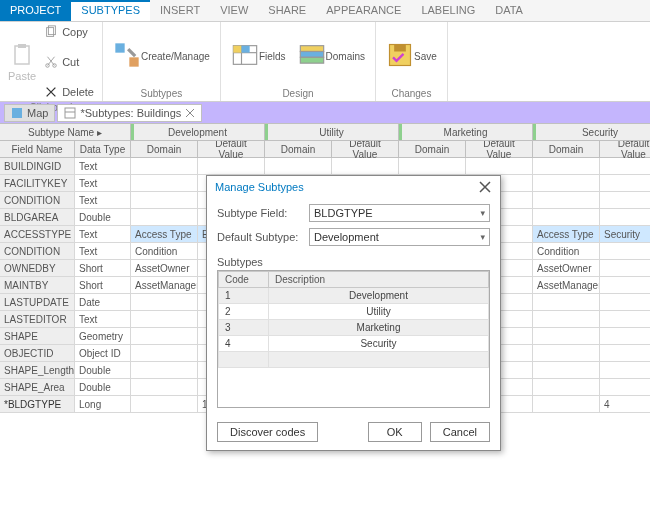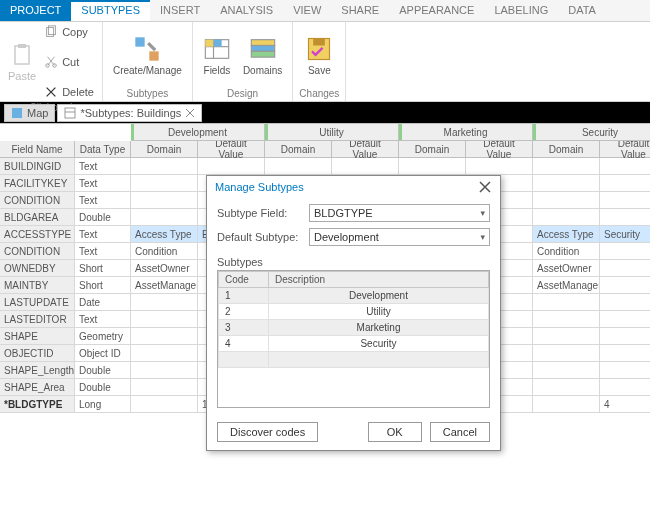--- a/index.html
+++ b/index.html
@@ -9,31 +9,31 @@
 .ribbon-tabs { display: flex; height: 22px; border-bottom: 1px solid #d0d0d0; background: #f5f5f5; }
 .ribbon-tab { padding: 4px 10px; color: #7a7a7a; cursor: pointer; text-transform: uppercase; font-size: 11px; }
 .ribbon-tab.project { background: #0079c1; color: #fff; }
 .ribbon-tab.active { background: #fff; color: #0079c1; border-top: 2px solid #0079c1; padding-top: 2px; }
 
 
 .ribbon-body { display: flex; height: 80px; border-bottom: 1px solid #d0d0d0; background: #fff; }
 .ribbon-group { display: flex; flex-direction: column; align-items: center; border-right: 1px solid #e0e0e0; padding: 2px 6px; }
 .ribbon-group-content { display: flex; flex: 1; align-items: center; gap: 4px; }
 .ribbon-group-label { font-size: 10px; color: #7a7a7a; margin-top: 2px; }
-.rbtn { display: flex; flex-direction: column; align-items: center; padding: 2px 4px; cursor: pointer; color: #555; }
+.rbtn { display: flex; align-items: center; padding: 2px 4px; cursor: pointer; color: #555; }
 .rbtn .ricon { width: 28px; height: 28px; display: flex; align-items: center; justify-content: center; }
 .rbtn span:last-child { font-size: 10px; margin-top: 2px; }
 .clip-col { display: flex; flex-direction: column; gap: 14px; }
 .clip-item { display: flex; align-items: center; gap: 4px; font-size: 10px; color: #555; cursor: pointer; padding: 1px 2px; }
 .clip-item svg { width: 14px; height: 14px; }
 .paste-btn { display: flex; flex-direction: column; align-items: center; padding: 2px; color: #bbb; }
 .paste-btn .ricon { width: 24px; height: 28px; }
 
 
-.doc-tabs { display: flex; height: 22px; background: #000000; border-bottom: 1px solid #c0c0c0; align-items: center; padding-left: 4px; }
+.doc-tabs { display: flex; height: 22px; background: #c4b5fd; border-bottom: 1px solid #c0c0c0; align-items: center; padding-left: 4px; }
 .doc-tab { display: flex; align-items: center; gap: 4px; padding: 2px 6px; background: #e0e0e0; border: 1px solid #c0c0c0; margin-right: 2px; font-size: 10px; color: #555; }
 .doc-tab.active { background: #fff; }
 .doc-tab .close { width: 10px; height: 10px; cursor: pointer; }
 
 
 .grid { display: grid; grid-template-columns: 75px 56px 67px 67px 67px 67px 67px 67px 67px 68px; }
 .gh { background: #eeeeee; border: 1px solid #c0c0c0; border-left: none; border-top: none; padding: 2px 4px; text-align: center; color: #555; font-size: 10px; height: 17px; display:flex; align-items:center; justify-content:center; }
 .gh.group { position: relative; }
 .gh.group::before { content:''; position:absolute; left:0; top:0; bottom:0; width:3px; background:#8ed08e; }
 .cell { border-bottom: 1px solid #d8d8d8; border-right: 1px solid #d8d8d8; padding: 2px 4px; height: 17px; font-size: 10px; color: #555; display:flex; align-items:center; white-space:nowrap; overflow:hidden; }
@@ -63,21 +63,20 @@
 .btn { border: 1px solid #999; background: #fff; padding: 3px 12px; cursor: pointer; font-size: 11px; color: #333; min-width: 54px; text-align:center; }
 .btn.wide { min-width: 100px; }
 </style>
 </head>
 <body>
 
 <div class="ribbon-tabs">
   <div class="ribbon-tab project">PROJECT</div>
   <div class="ribbon-tab active">SUBTYPES</div>
   <div class="ribbon-tab">INSERT</div>
-  <div class="ribbon-tab">ANALYSIS</div>
   <div class="ribbon-tab">VIEW</div>
   <div class="ribbon-tab">SHARE</div>
   <div class="ribbon-tab">APPEARANCE</div>
   <div class="ribbon-tab">LABELING</div>
   <div class="ribbon-tab">DATA</div>
 </div>
 
 <div class="ribbon-body">
   <div class="ribbon-group">
     <div class="ribbon-group-content">
@@ -187,20 +186,21 @@
       </svg>
     <span>*Subtypes: Buildings</span>
     <svg class="close" viewBox="0 0 10 10">
         <path d="M1 1 L9 9 M9 1 L1 9" stroke="#888"></path>
       </svg>
   </div>
 </div>
 
 <div class="grid">
 
+  <div class="gh" style="grid-column:1/3">Subtype Name ▸</div>
   <div class="gh group" style="grid-column:3/5">Development</div>
   <div class="gh group" style="grid-column:5/7">Utility</div>
   <div class="gh group" style="grid-column:7/9">Marketing</div>
   <div class="gh group" style="grid-column:9/11">Security</div>
 
   <div class="gh">Field Name</div>
   <div class="gh">Data Type</div>
   <div class="gh">Domain</div>
   <div class="gh">Default Value</div>
   <div class="gh">Domain</div>
@@ -343,21 +343,21 @@
     <div class="cell row-name">SHAPE_Area</div>
     <div class="cell ">Double</div>
     <div class="cell "></div>
     <div class="cell "></div>
     <div class="cell "></div>
     <div class="cell "></div>
     <div class="cell "></div>
     <div class="cell "></div>
     <div class="cell "></div>
     <div class="cell "></div>
-    <div class="cell row-name row-bold" style="font-weight: bold; color: rgb(51, 51, 51); text-align: center;">*BLDGTYPE</div>
+    <div class="cell row-name row-bold" style="font-weight: normal; color: rgb(51, 51, 51); text-align: center;">*BLDGTYPE</div>
     <div class="cell ">Long</div>
     <div class="cell "></div>
     <div class="cell ">1</div>
     <div class="cell "></div>
     <div class="cell "></div>
     <div class="cell "></div>
     <div class="cell "></div>
     <div class="cell "></div>
     <div class="cell ">4</div>
   </div>

